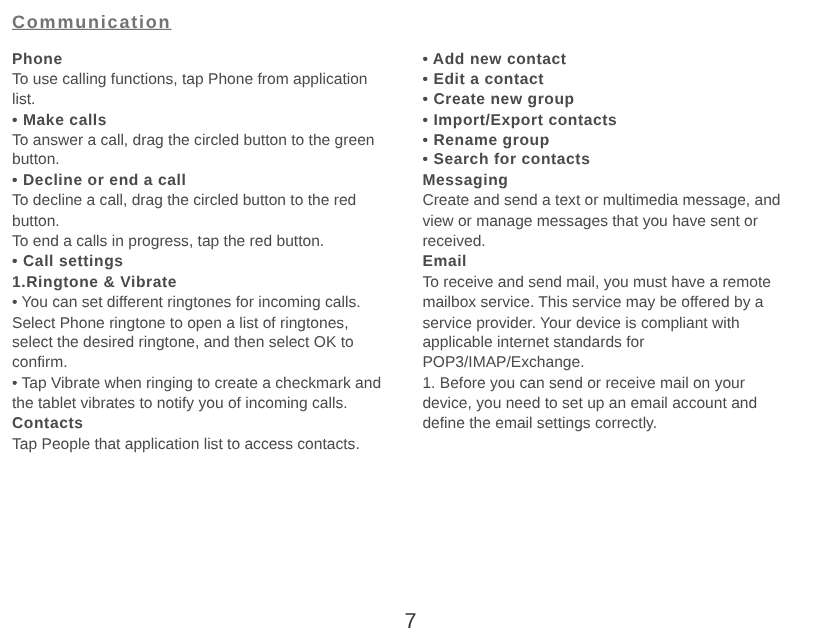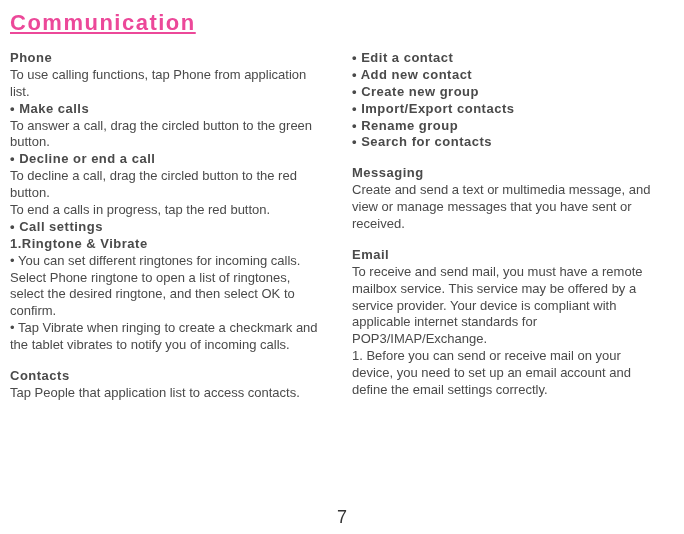--- a/index.html
+++ b/index.html
@@ -6,43 +6,43 @@
   body {
     width: 684px;
     height: 534px;
     background: #fff;
     font-family: Arial, Helvetica, sans-serif;
     color: #4a4a4a;
     padding: 10px 20px 0 10px;
     position: relative;
   }
   .title {
-    font-size: 22px;
+    font-size: 15px;
     font-weight: bold;
-    color: #ec4899;
+    color: #737373;
     text-decoration: underline;
     letter-spacing: 1.5px;
     margin-bottom: 14px;
   }
   .columns {
     display: flex;
     gap: 30px;
   }
   .col {
     flex: 1;
     font-size: 13px;
     line-height: 1.3;
   }
   .bold {
     font-weight: bold;
     color: #4a4a4a;
     letter-spacing: 0.5px;
   }
   .para { margin-bottom: 0; }
-  .section-gap { margin-top: 14px; }
+  .section-gap { }
   .page-num {
     position: absolute;
     bottom: 6px;
     left: 50%;
     transform: translateX(-50%);
     font-size: 18px;
     color: #333;
   }
 </style>
 </head>
@@ -63,22 +63,22 @@
     <div class="bold">• Call settings</div>
     <div class="bold">1.Ringtone &amp; Vibrate</div>
     <div class="para">• You can set different ringtones for incoming calls. Select Phone ringtone to open a list of ringtones, select the desired ringtone, and then select OK to confirm.</div>
     <div class="para">• Tap Vibrate when ringing to create a checkmark and the tablet vibrates to notify you of incoming calls.</div>
 
     <div class="bold section-gap">Contacts</div>
     <div class="para">Tap People that application list to access contacts.</div>
   </div>
 
   <div class="col">
+    <div class="bold">• Add new contact</div>
     <div class="bold">• Edit a contact</div>
-    <div class="bold">• Add new contact</div>
     <div class="bold">• Create new group</div>
     <div class="bold">• Import/Export contacts</div>
     <div class="bold">• Rename group</div>
     <div class="bold">• Search for contacts</div>
 
     <div class="bold section-gap">Messaging</div>
     <div class="para">Create and send a text or multimedia message, and view or manage messages that you have sent or received.</div>
 
     <div class="bold section-gap">Email</div>
     <div class="para">To receive and send mail, you must have a remote mailbox service. This service may be offered by a service provider. Your device is compliant with applicable internet standards for POP3/IMAP/Exchange.</div>

